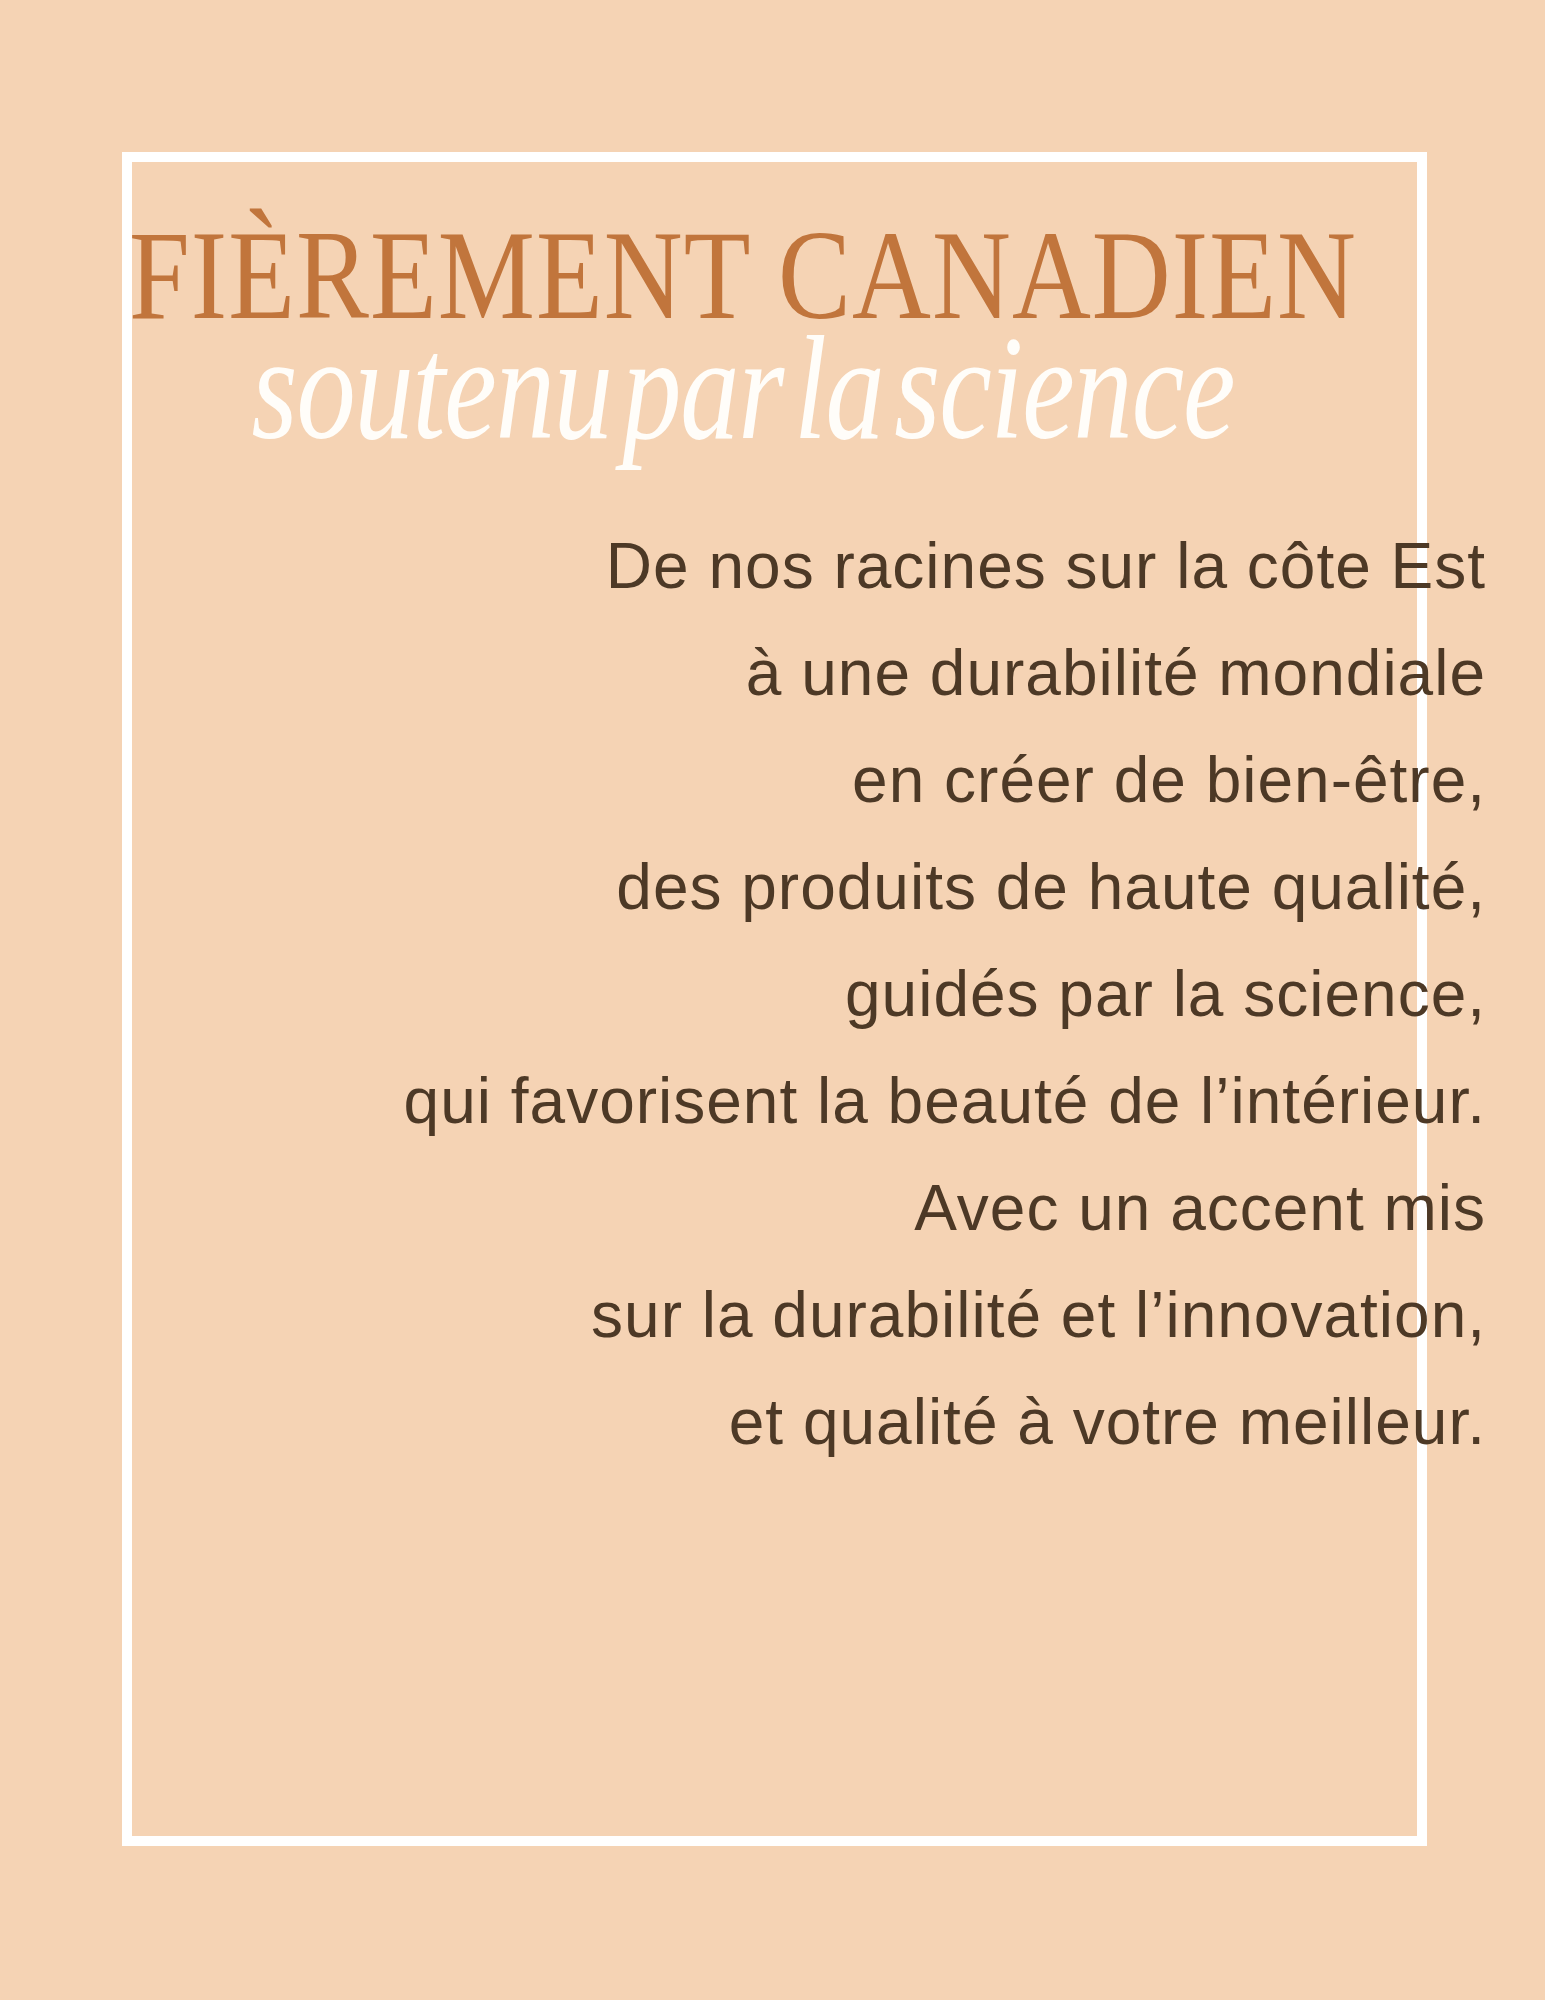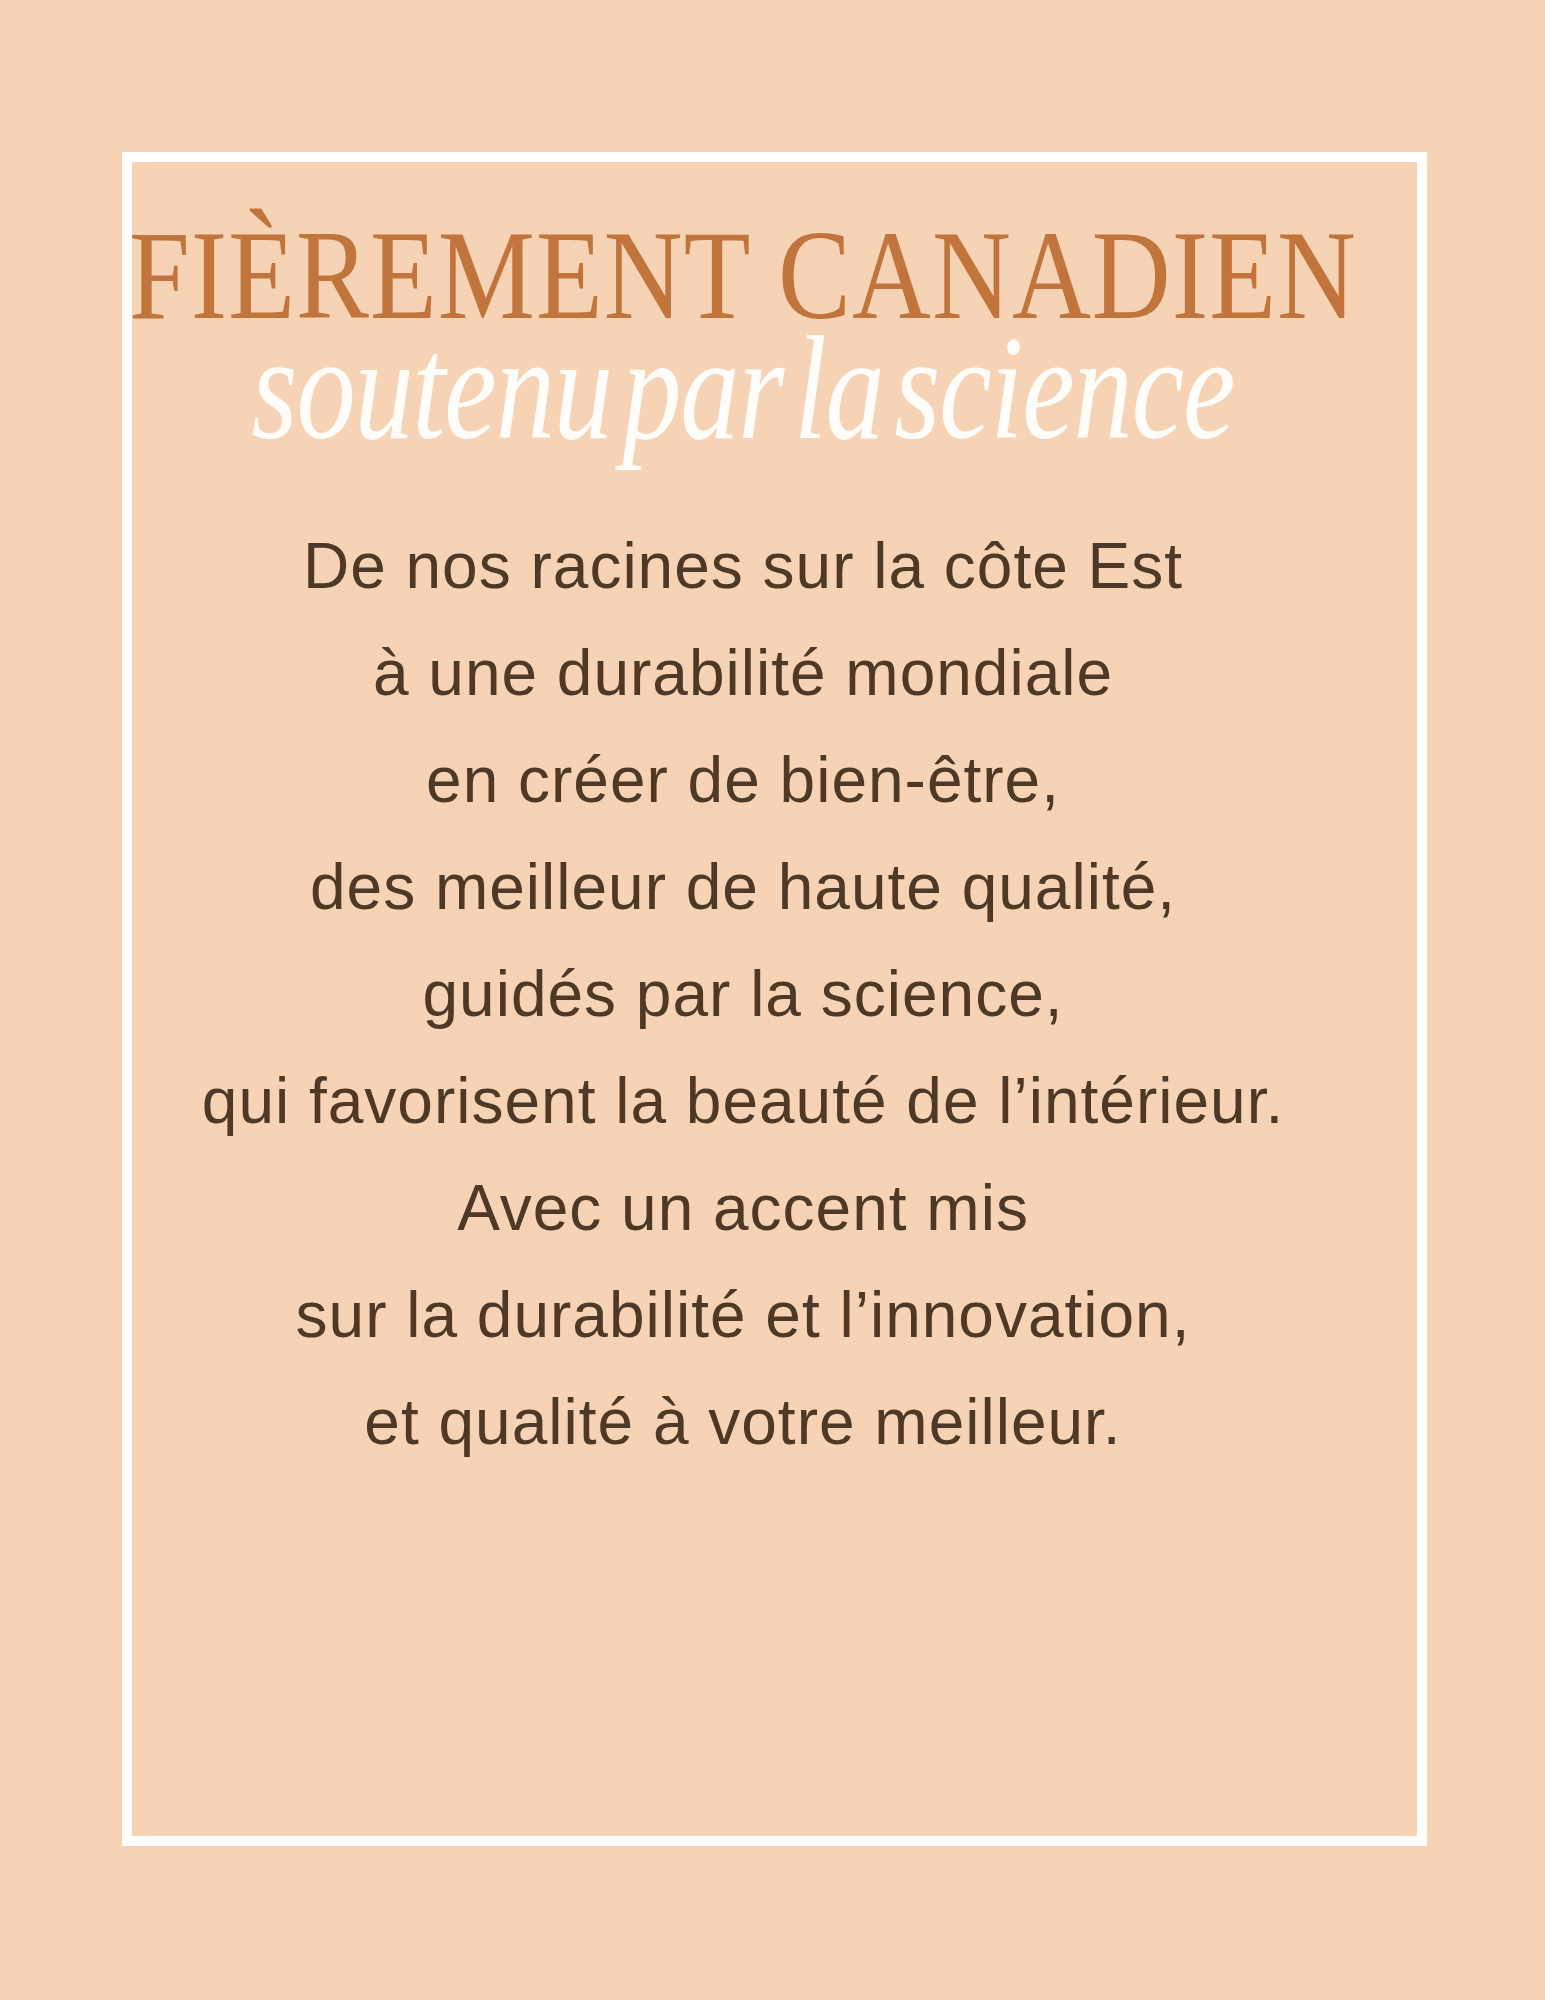--- a/index.html
+++ b/index.html
@@ -67,36 +67,37 @@
     top: 513px;
     text-align: center;
     font-family: "Liberation Sans", sans-serif;
     font-size: 64px;
     line-height: 107px;
     letter-spacing: 1px;
     color: #4d3926;
   }
   .body-line {
     white-space: nowrap;
+    text-align: right;
   }
 </style>
 </head>
 <body>
 
 <div class="canvas">
   <div class="frame"></div>
 
   <h1 class="heading">FIÈREMENT CANADIEN</h1>
 
   <h2 class="subtitle">soutenu par la science</h2>
 
   <div class="body-text">
     <div class="body-line">De nos racines sur la côte Est</div>
     <div class="body-line">à une durabilité mondiale</div>
     <div class="body-line">en créer de bien-être,</div>
-    <div class="body-line">des meilleur de haute qualité,</div>
+    <div class="body-line">des produits de haute qualité,</div>
     <div class="body-line">guidés par la science,</div>
     <div class="body-line">qui favorisent la beauté de l’intérieur.</div>
     <div class="body-line">Avec un accent mis</div>
     <div class="body-line">sur la durabilité et l’innovation,</div>
     <div class="body-line">et qualité à votre meilleur.</div>
   </div>
 </div>
 
 </body></html>

